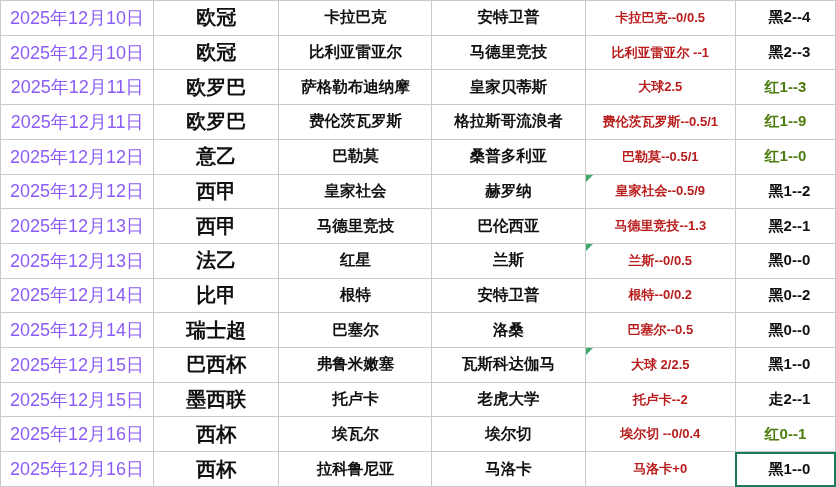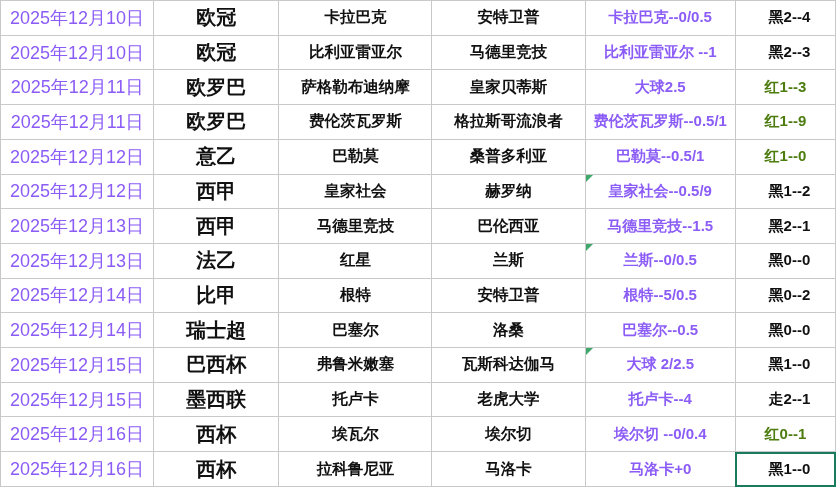--- a/index.html
+++ b/index.html
@@ -51,23 +51,23 @@
     font-size: 20px;
     color: #111111;
     font-weight: bold;
   }
   .cell-team {
     font-size: 15.5px;
     color: #111111;
     font-weight: bold;
   }
   .cell-pick {
-    font-size: 15px;
+    font-size: 13px;
     font-weight: bold;
-    color: #8b5cf6;
+    color: #b91c1c;
   }
   .cell-result {
     font-size: 15px;
     font-weight: bold;
   }
   .res-black { color: #111111; margin-left: 8px; }
   .res-red   { color: #4d7c0f; }
 
   
   .tri-wrap {
@@ -315,21 +315,21 @@
               <span class="cell-team">马德里竞技</span>
             </div>
           </td>
           <td>
             <div class="tri-wrap">
               <span class="cell-team">巴伦西亚</span>
             </div>
           </td>
           <td>
             <div class="tri-wrap">
-              <span class="cell-pick">马德里竞技--1.5</span>
+              <span class="cell-pick">马德里竞技--1.3</span>
             </div>
           </td>
           <td>
             <div class="tri-wrap">
               <span class="cell-result res-black">黑2--1</span>
             </div>
           </td>
         </tr>
         <tr>
           <td>
@@ -379,21 +379,21 @@
               <span class="cell-team">根特</span>
             </div>
           </td>
           <td>
             <div class="tri-wrap">
               <span class="cell-team">安特卫普</span>
             </div>
           </td>
           <td>
             <div class="tri-wrap">
-              <span class="cell-pick">根特--5/0.5</span>
+              <span class="cell-pick">根特--0/0.2</span>
             </div>
           </td>
           <td>
             <div class="tri-wrap">
               <span class="cell-result res-black">黑0--2</span>
             </div>
           </td>
         </tr>
         <tr>
           <td>
@@ -475,21 +475,21 @@
               <span class="cell-team">托卢卡</span>
             </div>
           </td>
           <td>
             <div class="tri-wrap">
               <span class="cell-team">老虎大学</span>
             </div>
           </td>
           <td>
             <div class="tri-wrap">
-              <span class="cell-pick">托卢卡--4</span>
+              <span class="cell-pick">托卢卡--2</span>
             </div>
           </td>
           <td>
             <div class="tri-wrap">
               <span class="cell-result res-black">走2--1</span>
             </div>
           </td>
         </tr>
         <tr>
           <td>

